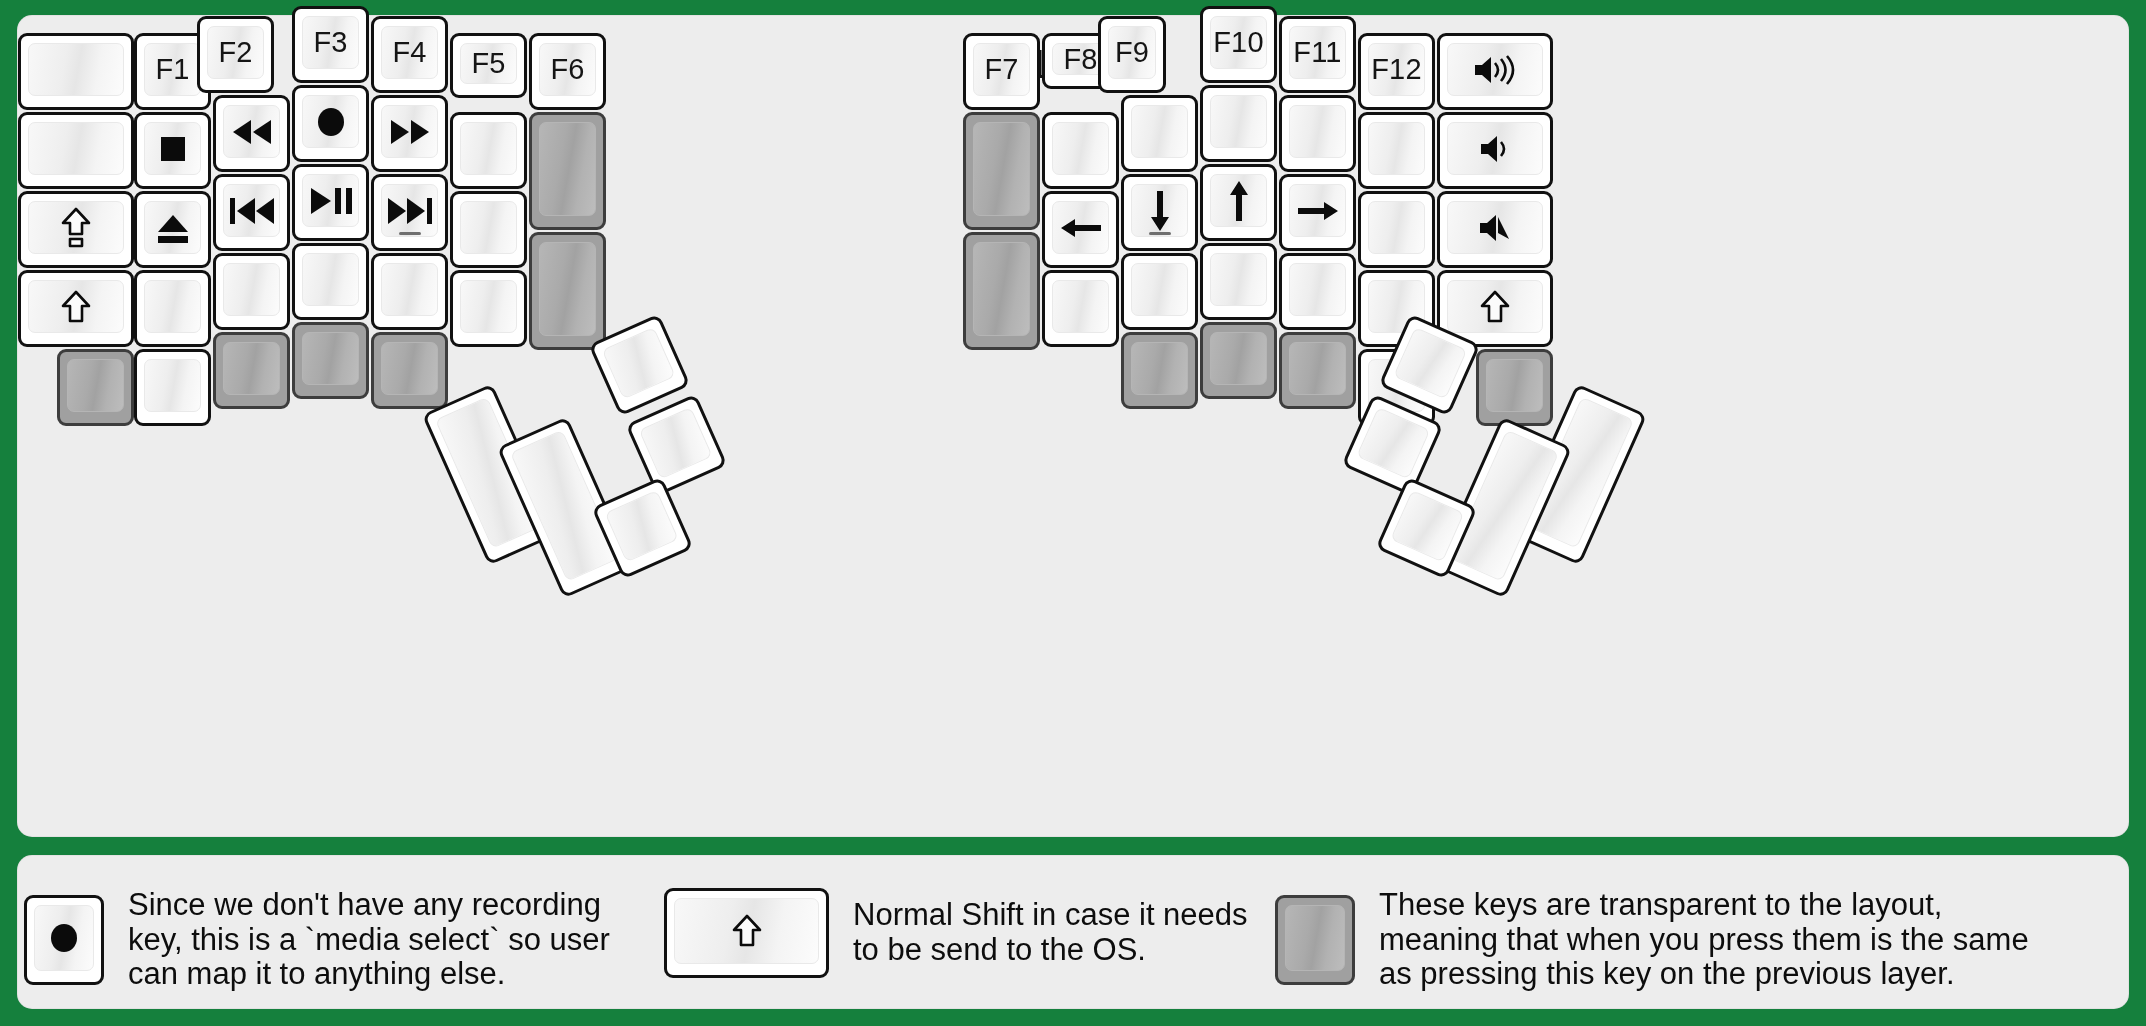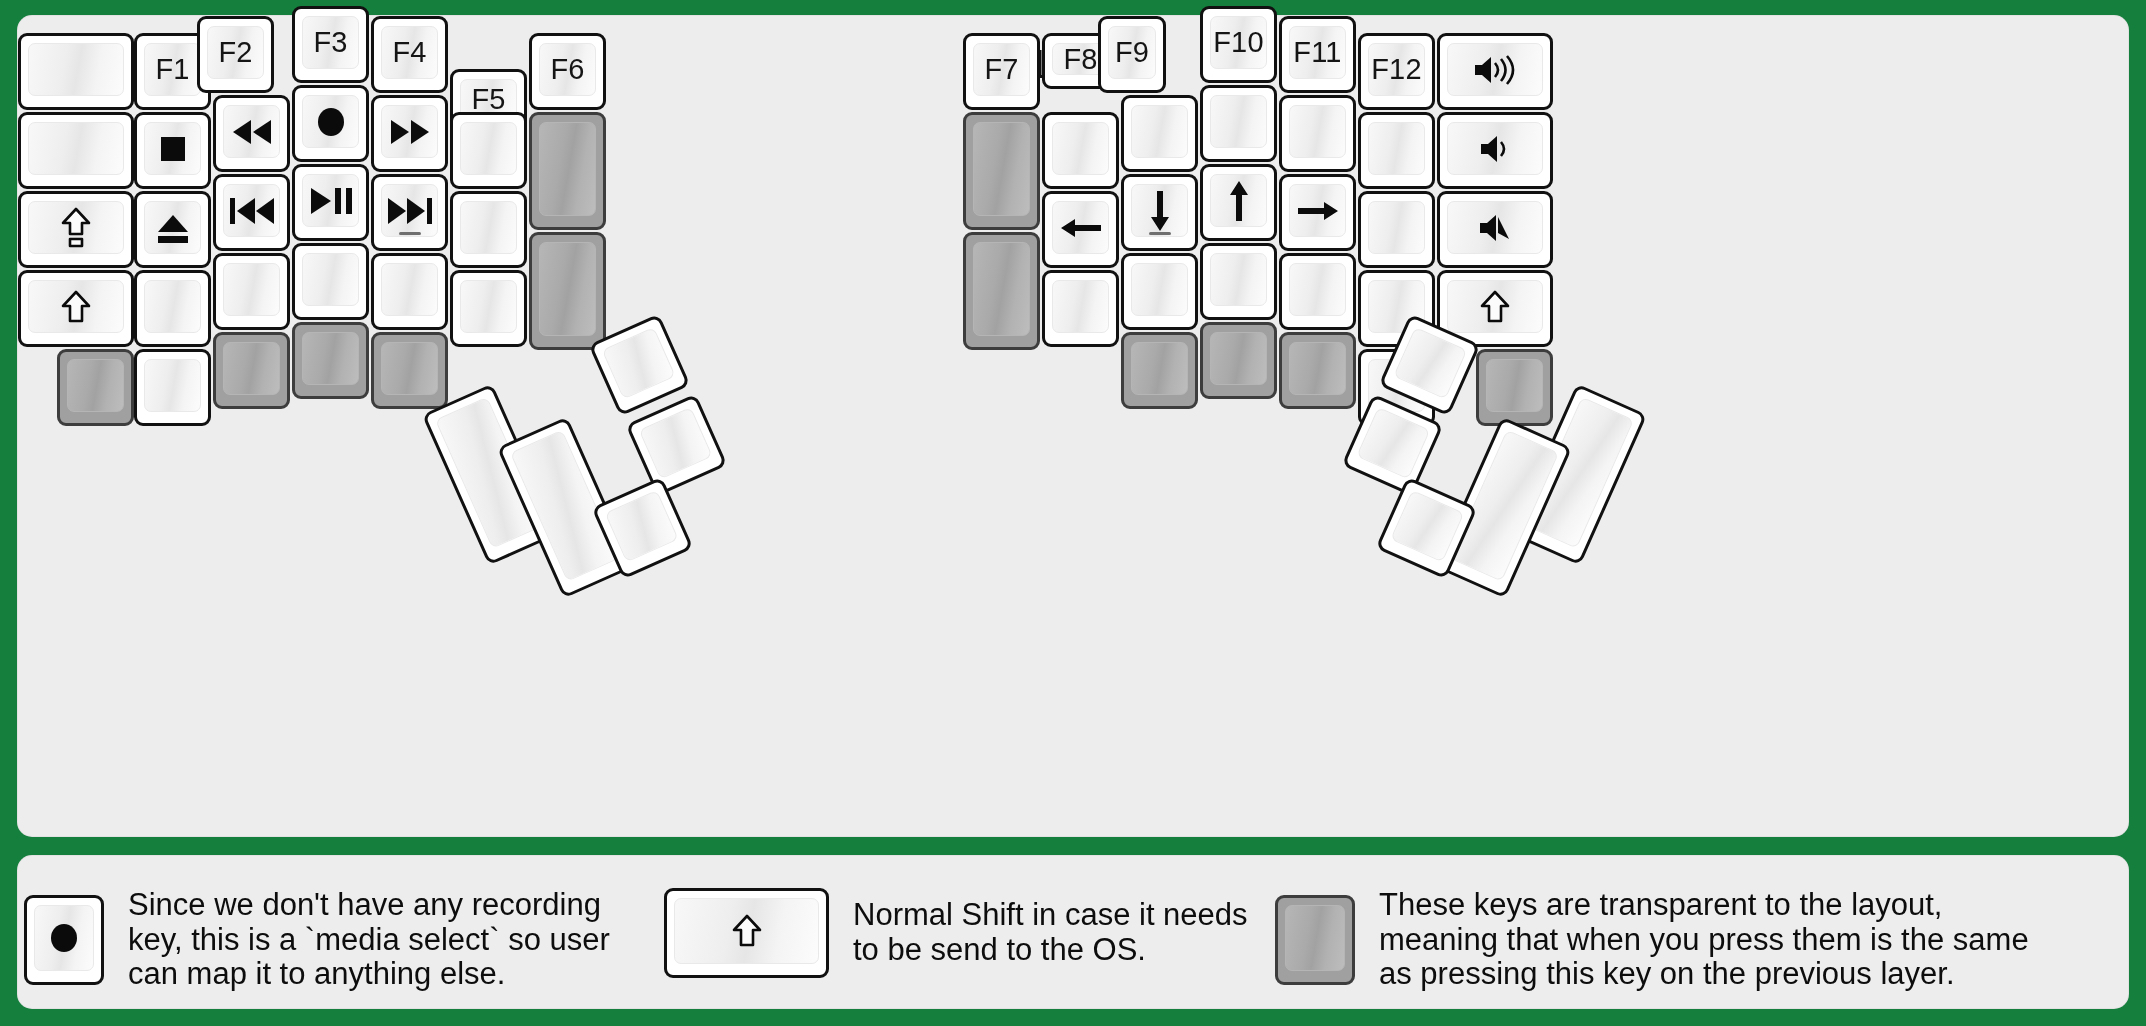--- a/index.html
+++ b/index.html
@@ -277,21 +277,21 @@
           </span>
         </div>
         <span class="homing"></span>
       </div>
       <div class="key" style="left: 371px; top: 253px; width: 77px; height: 77px;">
         <div class="cap"></div>
       </div>
       <div class="key trans" style="left: 371px; top: 332px; width: 77px; height: 77px;">
         <div class="cap"></div>
       </div>
-      <div class="key" style="left: 450px; top: 33px; width: 77px; height: 65px; margin-top: 36px;">
+      <div class="key" style="left: 450px; top: 33px; width: 77px; height: 65px;">
         <div class="cap">
           <span class="lbl">F5</span>
         </div>
       </div>
       <div class="key" style="left: 450px; top: 112px; width: 77px; height: 77px;">
         <div class="cap"></div>
       </div>
       <div class="key" style="left: 450px; top: 191px; width: 77px; height: 77px;">
         <div class="cap"></div>
       </div>

